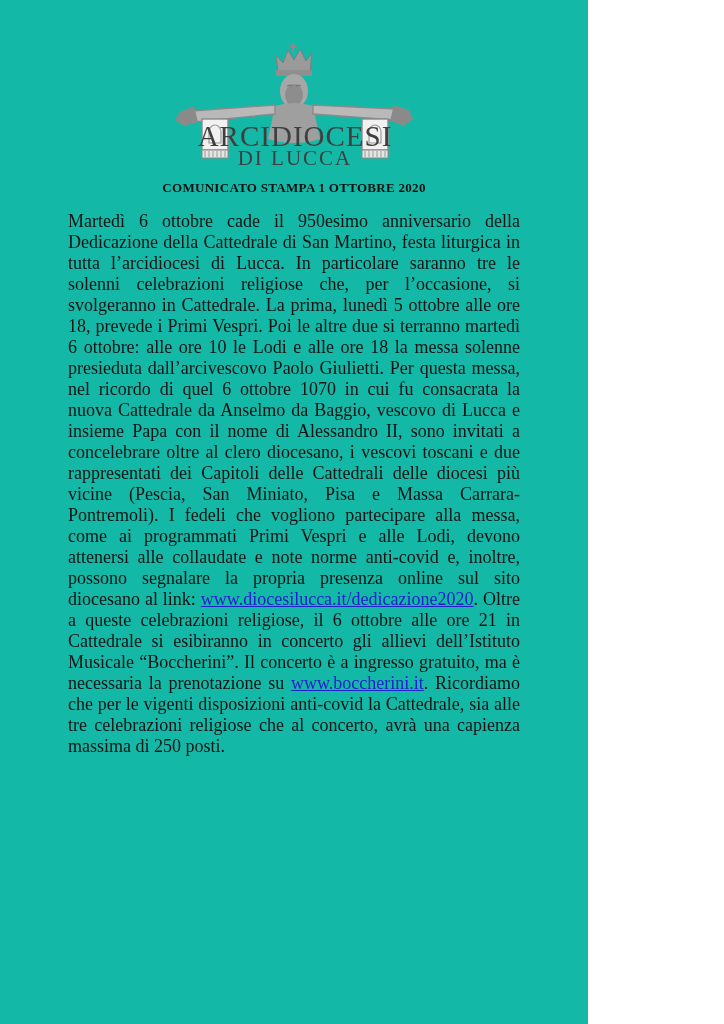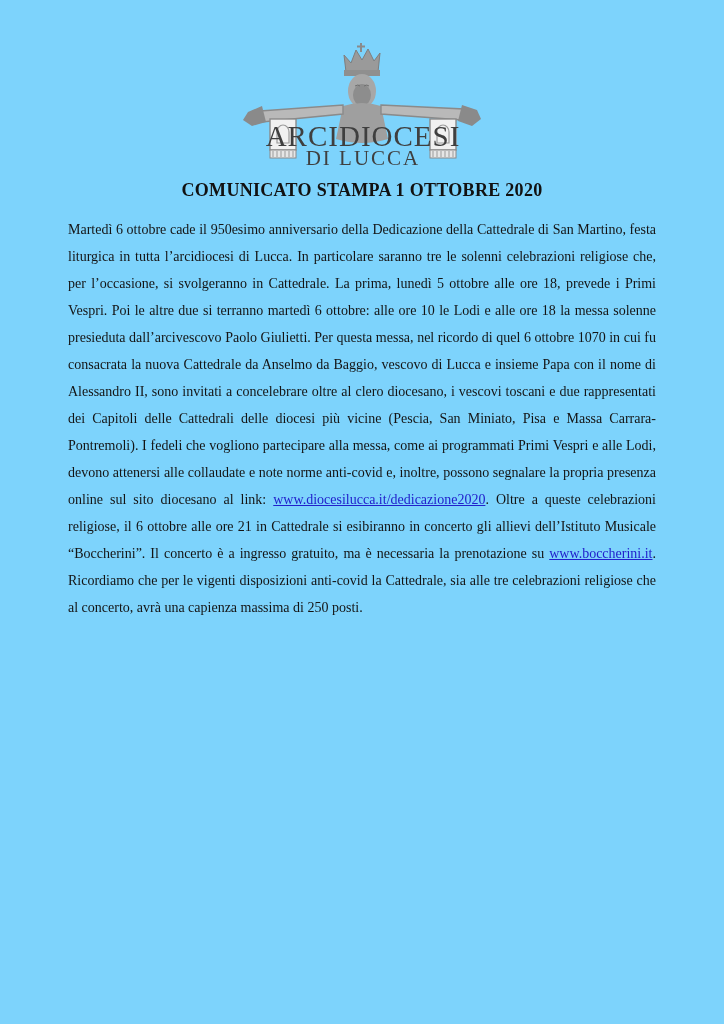--- a/index.html
+++ b/index.html
@@ -4,53 +4,53 @@
 <style>
   html, body { margin: 0; padding: 0; }
   body {
     width: 724px; height: 1024px;
     background: #ffffff;
     font-family: "Liberation Serif", serif;
     color: #141414;
   }
   .page {
     position: relative;
-    width: 724px; height: 1024px;
-    background: #7dd3fc;
+    width: 588px; height: 1024px;
+    background: #14b8a6;
     overflow: hidden;
   }
   .logo-wrap {
     padding-top: 42px;
     display: flex;
     justify-content: center;
   }
   .logo-text {
     font-family: "Liberation Serif", serif;
     fill: #3f3f3f;
   }
   .comunicato {
     margin-top: 13px;
     text-align: center;
     font-weight: bold;
-    font-size: 18px;
+    font-size: 13px;
     letter-spacing: 0.3px;
     color: #111111;
   }
   .doc-title {
     margin: 57px 34px 0 34px;
     text-align: center;
     font-weight: bold;
     font-size: 17.6px;
     line-height: 25px;
     color: #111111;
   }
   .body-text {
     margin: 15px 68px 0 68px;
-    font-size: 14px;
-    line-height: 27px;
+    font-size: 18px;
+    line-height: 21px;
     text-align: justify;
     color: #141414;
   }
   .link {
     text-decoration: underline;
     cursor: pointer;
   }
 </style>
 </head>
 <body>

